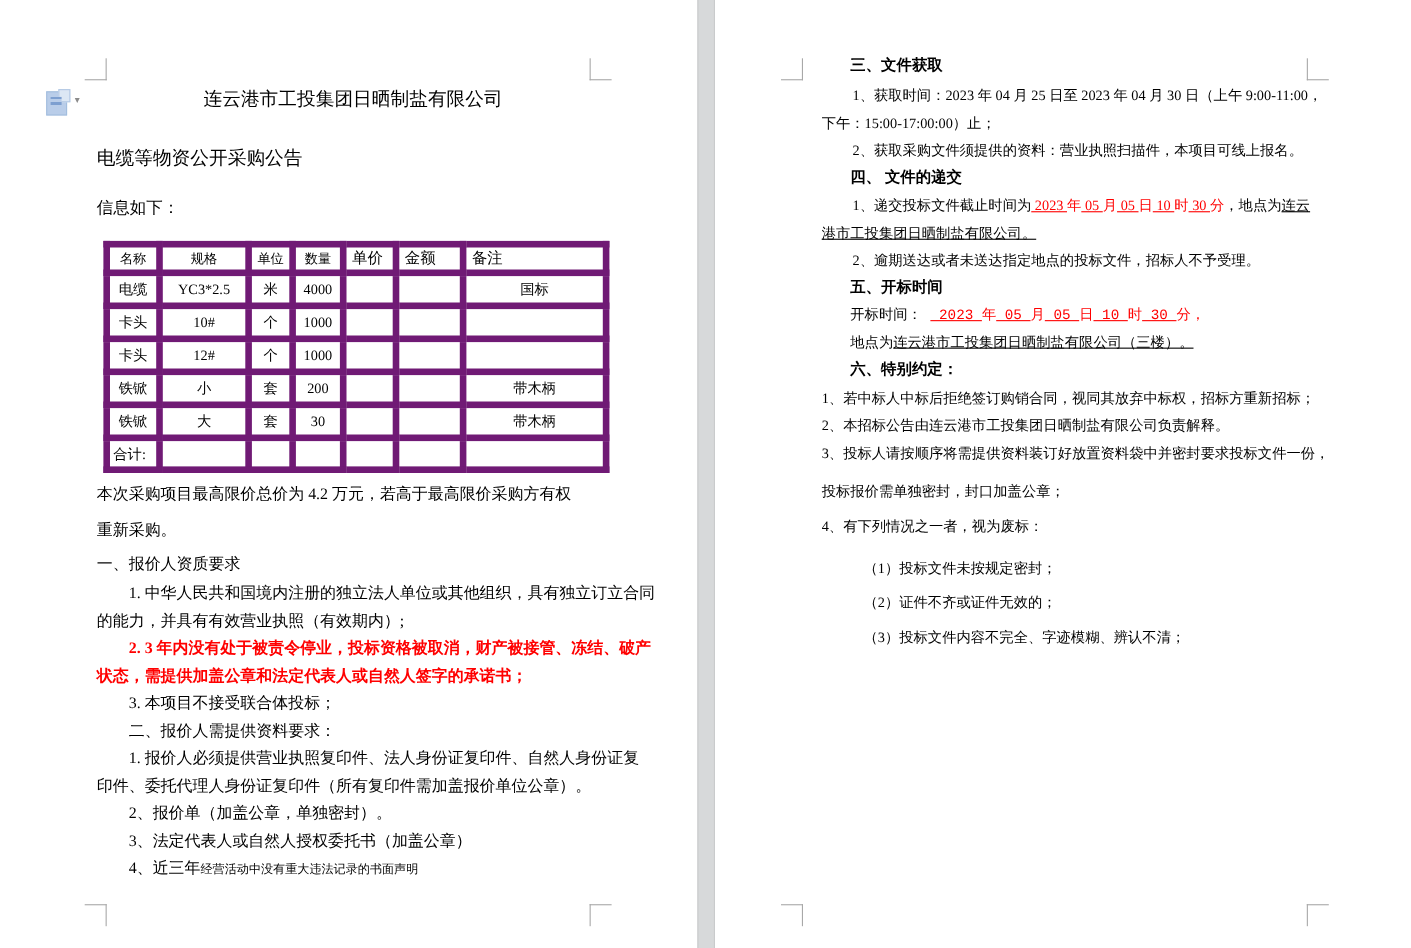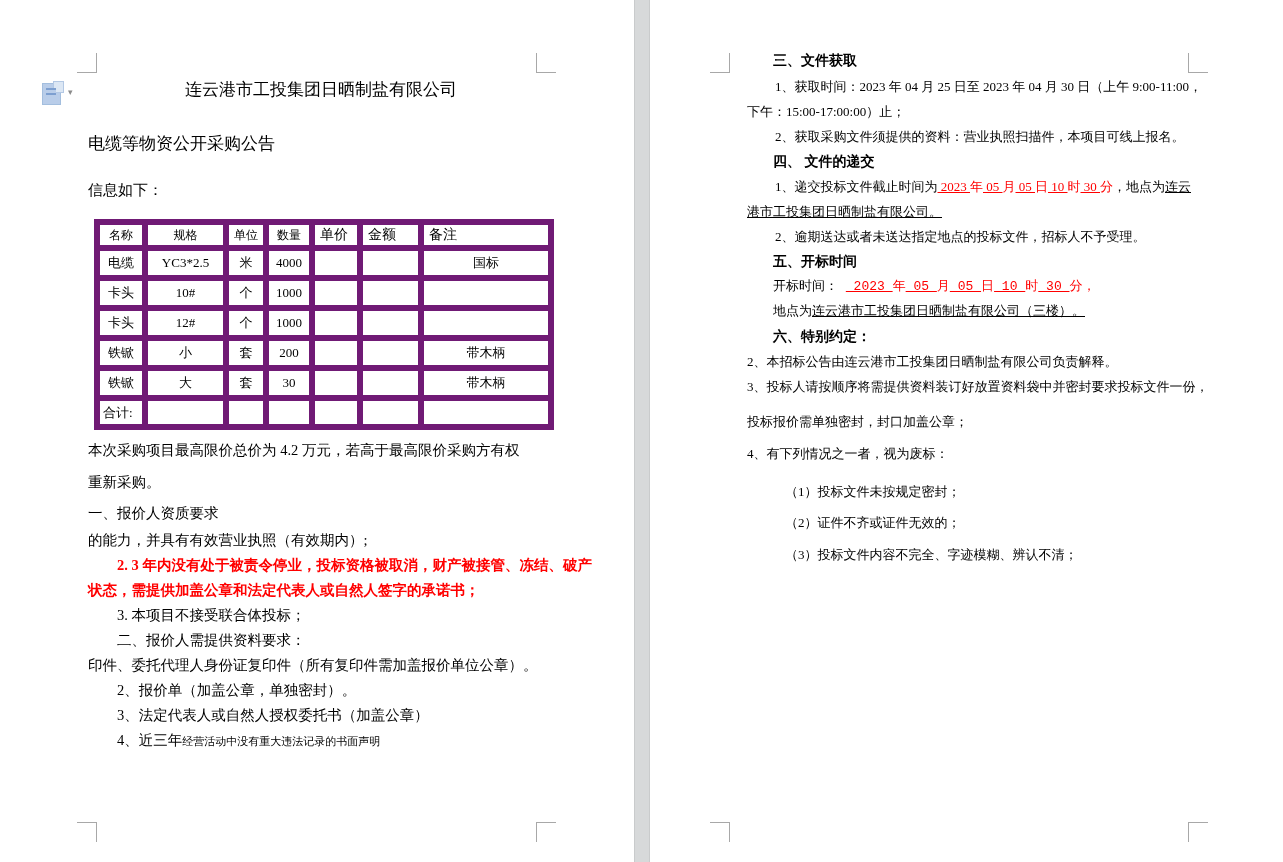--- a/index.html
+++ b/index.html
@@ -165,25 +165,27 @@
       <td></td>
       <td></td>
     </tr>
   </tbody>
     </table>
 
   <div class="lp-body">
     <p class="tall">本次采购项目最高限价总价为 4.2 万元，若高于最高限价采购方有权</p>
     <p class="tall">重新采购。</p>
     <p class="sect">一、报价人资质要求</p>
+    <p class="ind">1. 中华人民共和国境内注册的独立法人单位或其他组织，具有独立订立合同</p>
     <p>的能力，并具有有效营业执照（有效期内）;</p>
     <p class="ind redbold">2. 3 年内没有处于被责令停业，投标资格被取消，财产被接管、冻结、破产</p>
     <p class="redbold">状态，需提供加盖公章和法定代表人或自然人签字的承诺书；</p>
     <p class="ind">3. 本项目不接受联合体投标；</p>
     <p class="ind">二、报价人需提供资料要求：</p>
+    <p class="ind">1. 报价人必须提供营业执照复印件、法人身份证复印件、自然人身份证复</p>
     <p>印件、委托代理人身份证复印件（所有复印件需加盖报价单位公章）。</p>
     <p class="ind">2、报价单（加盖公章，单独密封）。</p>
     <p class="ind">3、法定代表人或自然人授权委托书（加盖公章）</p>
     <p class="ind"><span>4、近三年</span><span class="smalltxt">经营活动中没有重大违法记录的书面声明</span></p>
   </div>
 </div>
 
 <div class="rp">
   <p class="head h1st">三、文件获取</p>
   <p class="ind">1、获取时间：2023 年 04 月 25 日至 2023 年 04 月 30 日（上午 9:00-11:00，</p>
@@ -193,20 +195,21 @@
   <p class="head">四、 文件的递交</p>
   <p class="ind"><span>1、递交投标文件截止时间为</span><span class="ru"> 2023 </span><span class="red">年</span><span class="ru"> 05 </span><span class="red">月</span><span class="ru"> 05 </span><span class="red">日</span><span class="ru"> 10 </span><span class="red">时</span><span class="ru"> 30 </span><span class="red">分</span><span>，地点为</span><span class="bu">连云</span></p>
   <p><span class="bu">港市工投集团日晒制盐有限公司。</span></p>
   <p class="ind">2、逾期送达或者未送达指定地点的投标文件，招标人不予受理。</p>
 
   <p class="head">五、开标时间</p>
   <p class="ind2"><span>开标时间： </span><span class="ru"> 2023 </span><span class="red">年</span><span class="ru"> 05 </span><span class="red">月</span><span class="ru"> 05 </span><span class="red">日</span><span class="ru"> 10 </span><span class="red">时</span><span class="ru"> 30 </span><span class="red">分</span><span class="red">，</span></p>
   <p class="ind2"><span>地点为</span><span class="bu">连云港市工投集团日晒制盐有限公司（三楼）。</span></p>
 
   <p class="head">六、特别约定：</p>
+  <p>1、若中标人中标后拒绝签订购销合同，视同其放弃中标权，招标方重新招标；</p>
   <p>2、本招标公告由连云港市工投集团日晒制盐有限公司负责解释。</p>
   <p>3、投标人请按顺序将需提供资料装订好放置资料袋中并密封要求投标文件一份，</p>
   <p class="gap10">投标报价需单独密封，封口加盖公章；</p>
   <p class="gap7">4、有下列情况之一者，视为废标：</p>
   <p class="sub gap13">（1）投标文件未按规定密封；</p>
   <p class="sub gap6">（2）证件不齐或证件无效的；</p>
   <p class="sub gap7">（3）投标文件内容不完全、字迹模糊、辨认不清；</p>
 </div>
 
 </body></html>

